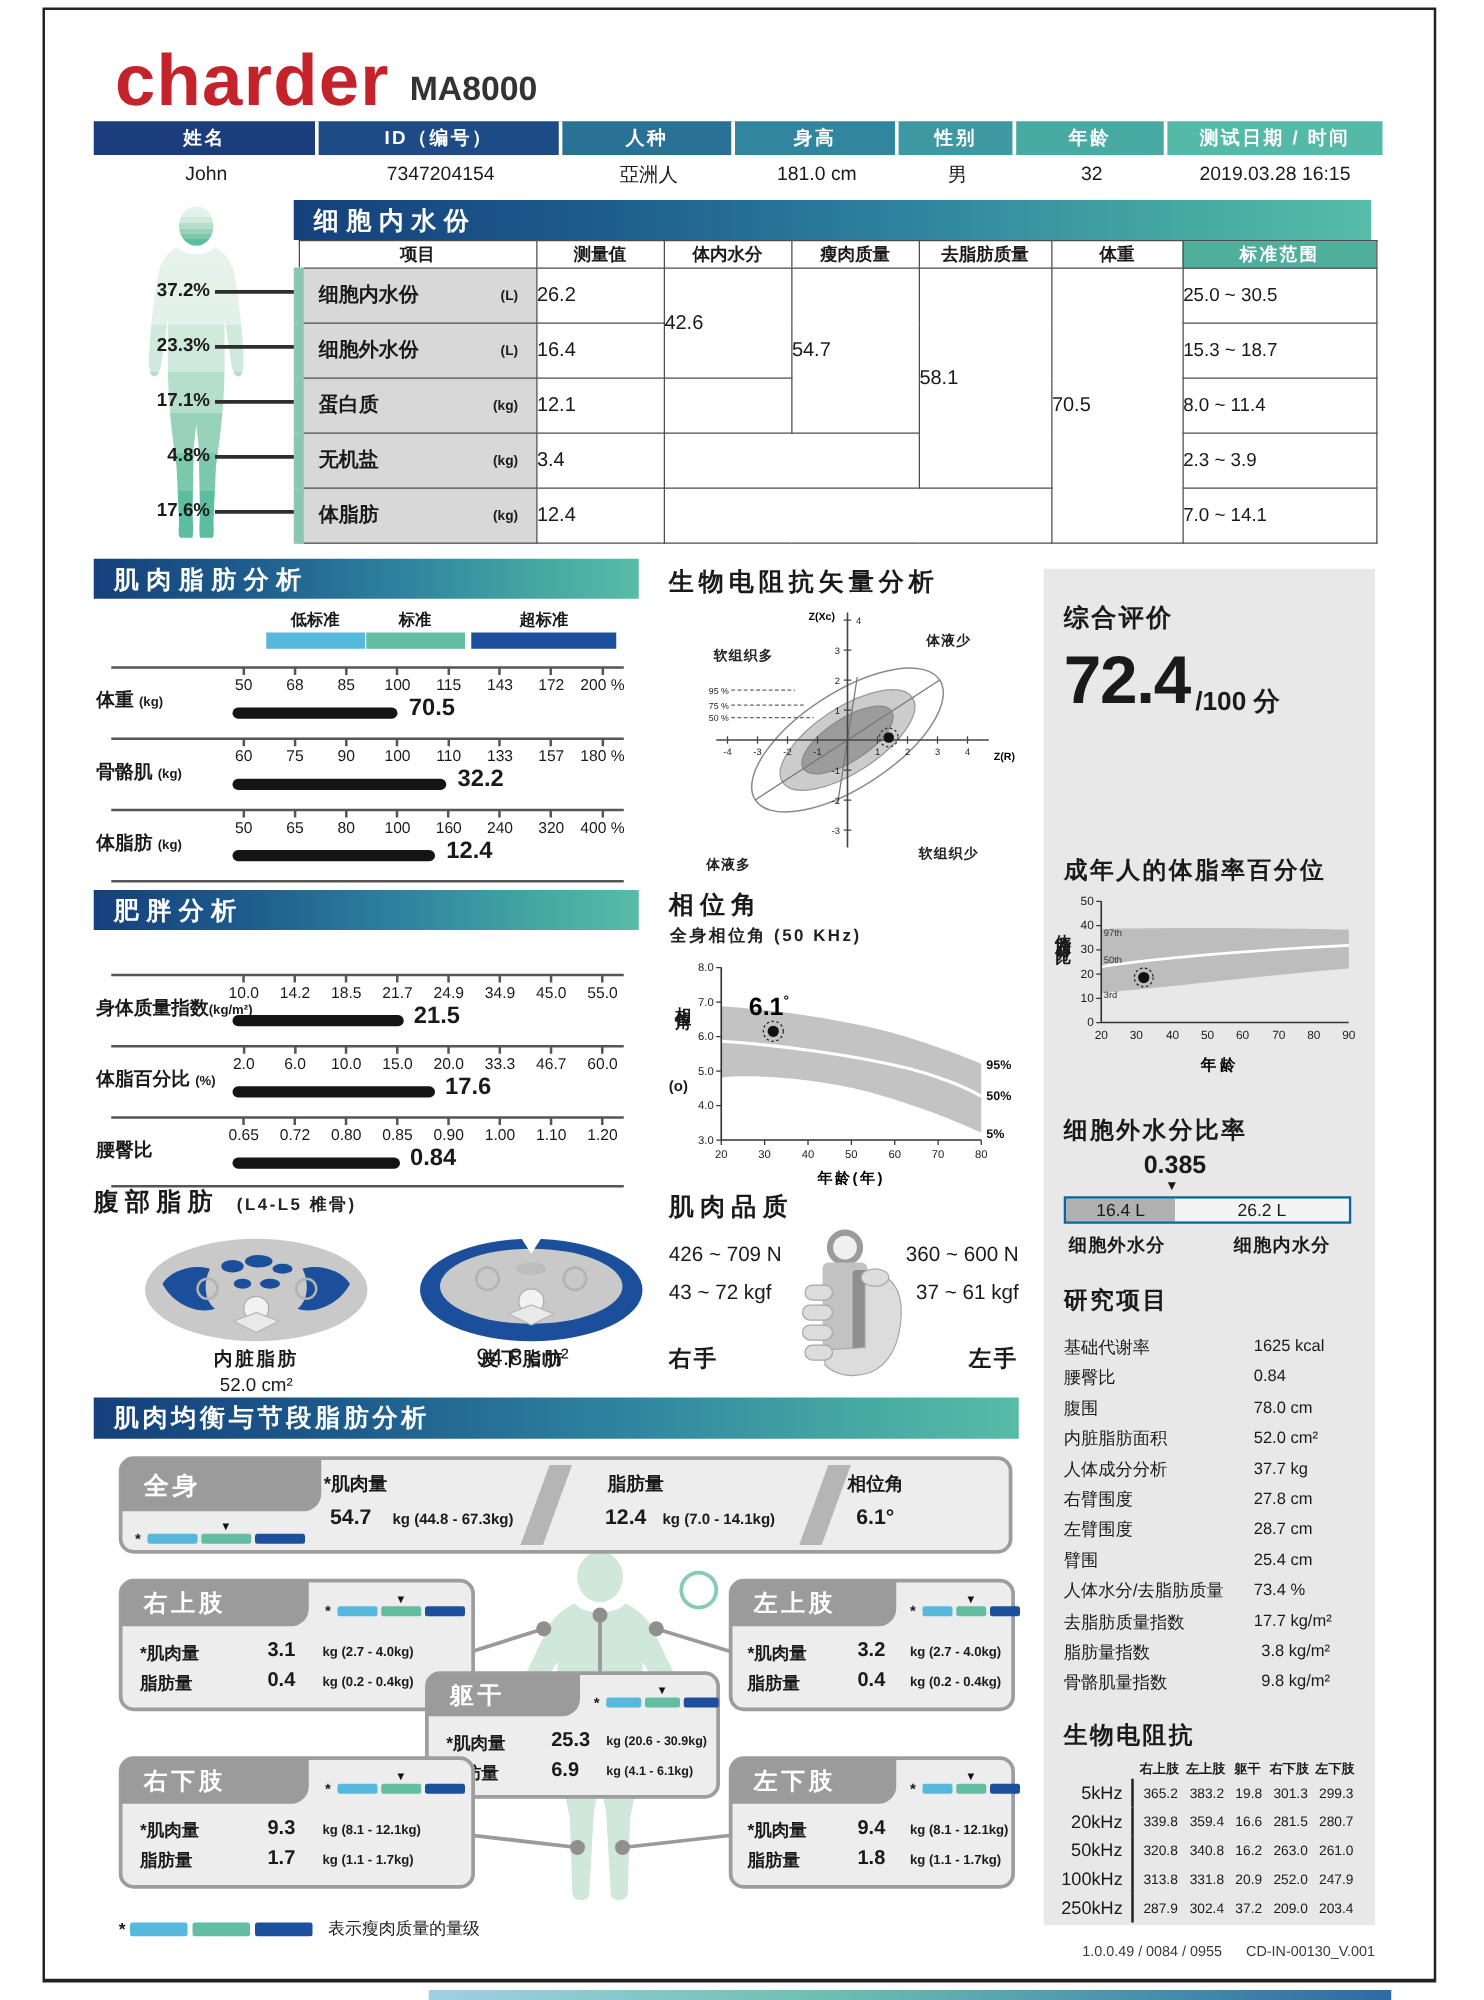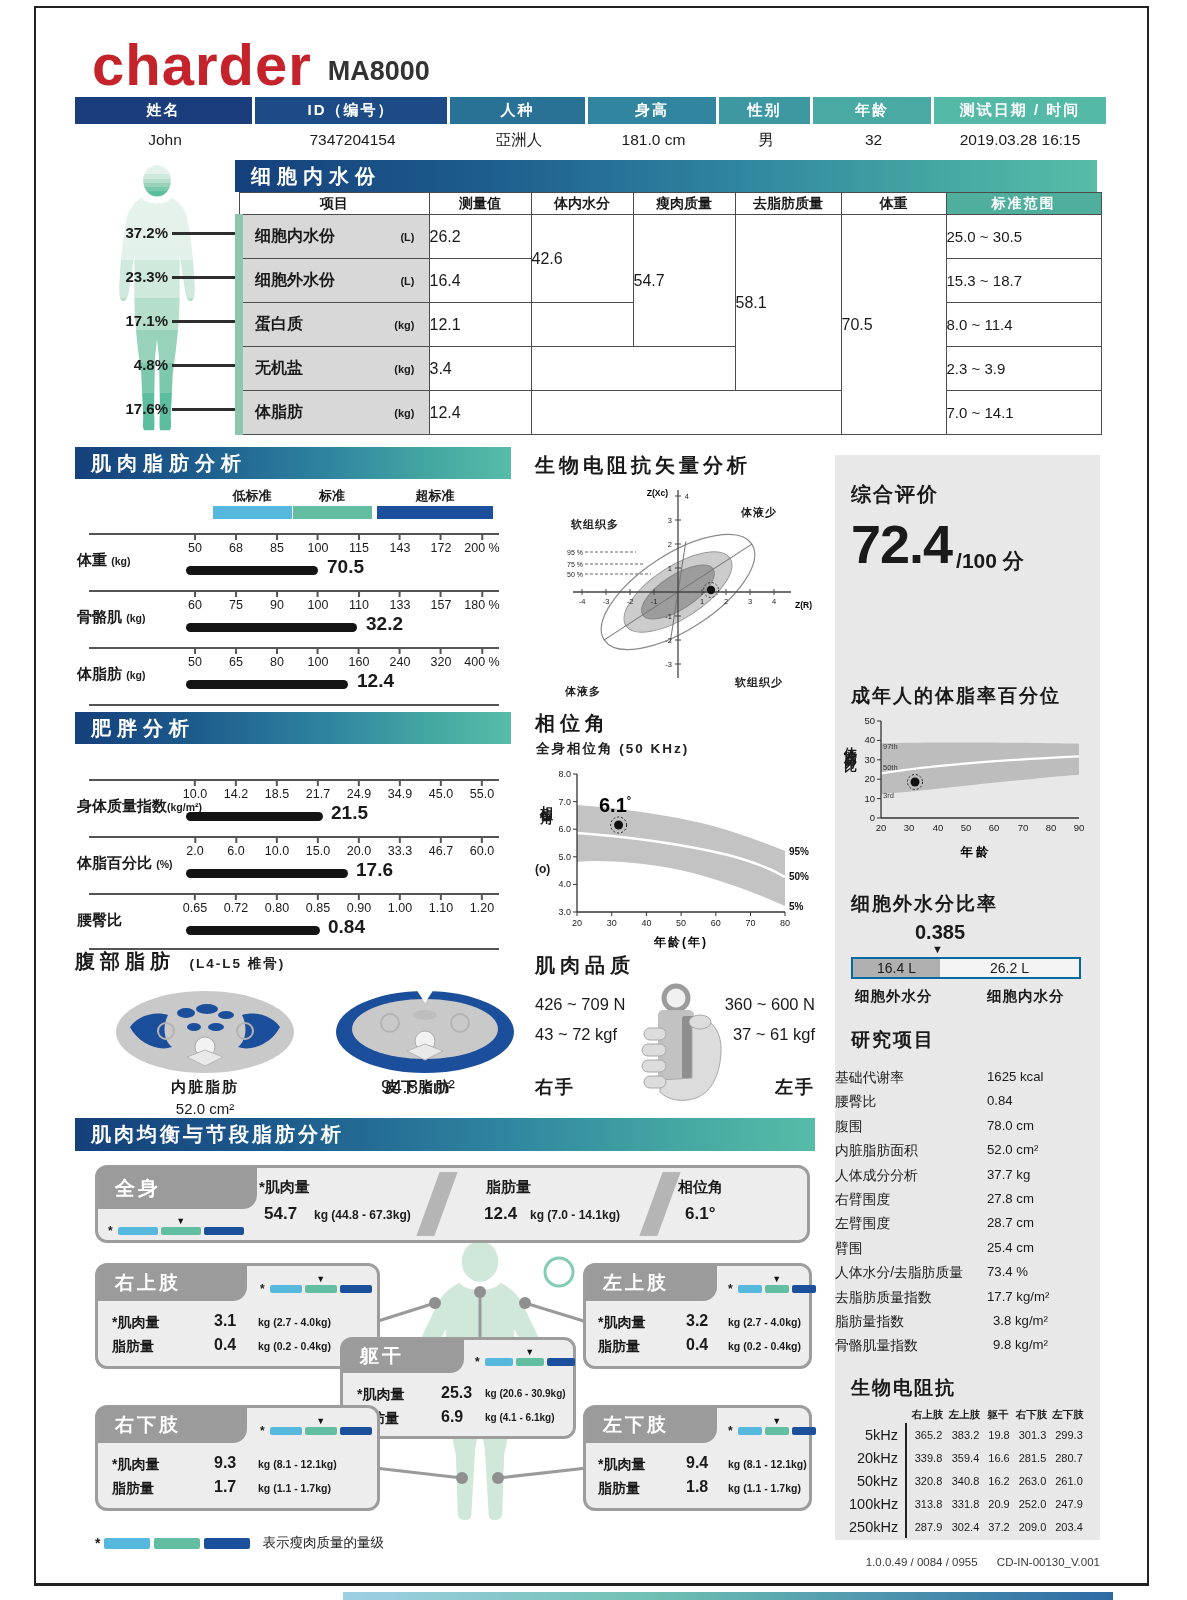--- a/index.html
+++ b/index.html
@@ -48,21 +48,21 @@
 .cval{position:absolute;top:23px;font-size:19px;font-weight:bold}
 .band{position:absolute;background:#d9ece3;z-index:-1}
 .legend-lab{position:absolute;transform:translateX(-50%);font-size:13px;font-weight:bold;white-space:nowrap}
 .lbar{position:absolute;height:13px}
 
 .panel{left:835px;top:455px;width:265px;height:1085px;background:#e8e8e8}
 .ptitle{position:absolute;left:16px;font-size:19px;font-weight:bold;letter-spacing:2px;white-space:nowrap}
 .score-num{font-size:54px;font-weight:800;letter-spacing:-1px}
 .score-suf{font-size:21px;font-weight:bold;margin-left:4px}
 .desc{position:absolute;left:16px;width:236px;font-size:12.4px;line-height:1.55;text-align:justify}
-.rrow{position:absolute;left:0;width:232px;height:24px}
+.rrow{position:absolute;left:16px;width:232px;height:24px}
 .rlab{position:absolute;left:0;font-size:13.8px;white-space:nowrap}
 .rval{position:absolute;left:152px;font-size:13.2px;white-space:nowrap}
 .imph{position:absolute;display:flex;font-size:10.5px;font-weight:bold}
 .impr{position:absolute;display:flex;align-items:center;height:23px}
 .impf{width:56px;text-align:right;font-size:14.5px;padding-right:7px}
 .impv{display:flex;border-left:2px solid #222;padding-left:3px;height:23px;align-items:center}
 .impv span{font-size:11px;text-align:center}
 .iw1{width:37px}.iw2{width:37px}.iw3{width:30px}.iw4{width:37px}.iw5{width:36px}
 
 .ecwbar{position:absolute;left:16px;width:230px;height:22px;border:2px solid #0369a1;display:flex}

